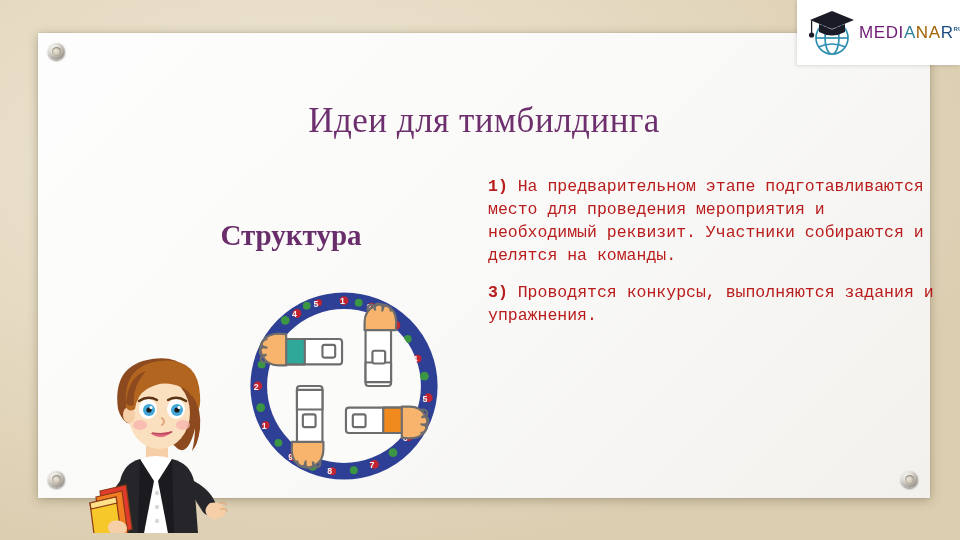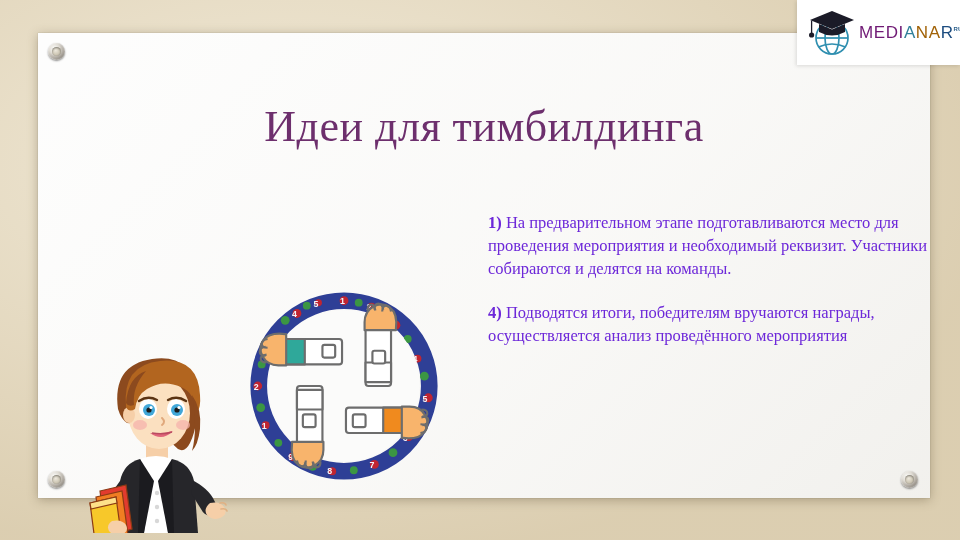--- a/index.html
+++ b/index.html
@@ -79,43 +79,42 @@
   #logo .word .g3{color:#a16207;}
   #logo .word .g4{color:#1d4d80;}
   #logo .ru{
     font-size:6px;vertical-align:super;color:#2a5f8c;letter-spacing:0;
     font-weight:700;
   }
 
   
   #title{
     position:absolute;left:0;right:0;top:68px;text-align:center;
-    color:#6d2f6d;font-size:44px;letter-spacing:.5px;
+    color:#6d2f6d;font-size:35px;letter-spacing:.5px;
     font-family:"Liberation Serif", serif;
     z-index:5;
   }
   #subtitle{
     position:absolute;left:110px;width:286px;top:186px;text-align:center;
     color:#6a2d6b;font-size:29px;font-weight:700;
     font-family:"Liberation Serif", serif;
     z-index:5;
   }
   #subrule{
     position:absolute;left:110px;top:229px;width:285px;height:2px;
     background:linear-gradient(90deg,rgba(196,168,96,0) 0%,#c8a85f 12%,#cдад 13%,#c9a960 50%,#c8a85f 88%,rgba(196,168,96,0) 100%);
     z-index:5;
   }
 
   
   #body{
     position:absolute;left:450px;top:142px;width:446px;
-    color:#6d28d9;font-size:16.5px;line-height:23px;
-    font-family:Liberation Serif, serif;
+    color:#b91c1c;font-size:16.5px;line-height:23px;
+    font-family:Liberation Mono, monospace;
     z-index:5;
-    margin-top:36px;
   }
   #body p{margin:0 0 14px 0;}
   #body p:last-child{margin-bottom:0;}
   #body .num{font-weight:700;}
   #body p.gap{margin-top:21px;}
 
   
   #emblem{position:absolute;left:208px;top:255px;width:196px;height:196px;z-index:5;}
 
   
@@ -127,30 +126,31 @@
 <div id="bg"></div>
 
 <div id="slide">
 
   <div class="screw tl"></div>
   <div class="screw bl"></div>
   <div class="screw br"></div>
 
   <div id="title">Идеи для тимбилдинга</div>
 
+  <div id="subtitle">Структура</div>
   <div id="subrule"></div>
 
   <div id="body">
     <p>
       <span class="num">1)</span>
       <span>На предварительном этапе подготавливаются место для проведения мероприятия и необходимый реквизит. Участники собираются и делятся на команды.</span>
     </p>
-    <p class="gap">
-      <span class="num">4)</span>
-      <span>Подводятся итоги, победителям вручаются награды, осуществляется анализ проведённого мероприятия</span>
+    <p>
+      <span class="num">3)</span>
+      <span>Проводятся конкурсы, выполняются задания и упражнения.</span>
     </p>
   </div>
 
   <svg id="emblem" viewBox="0 0 200 200">
     <defs>
       <clipPath id="ringClip">
         <path d="M100,4 A96,96 0 1,1 99.9,4 Z M100,22 A78,78 0 1,0 100.1,22 Z"></path>
       </clipPath>
     </defs>
 

